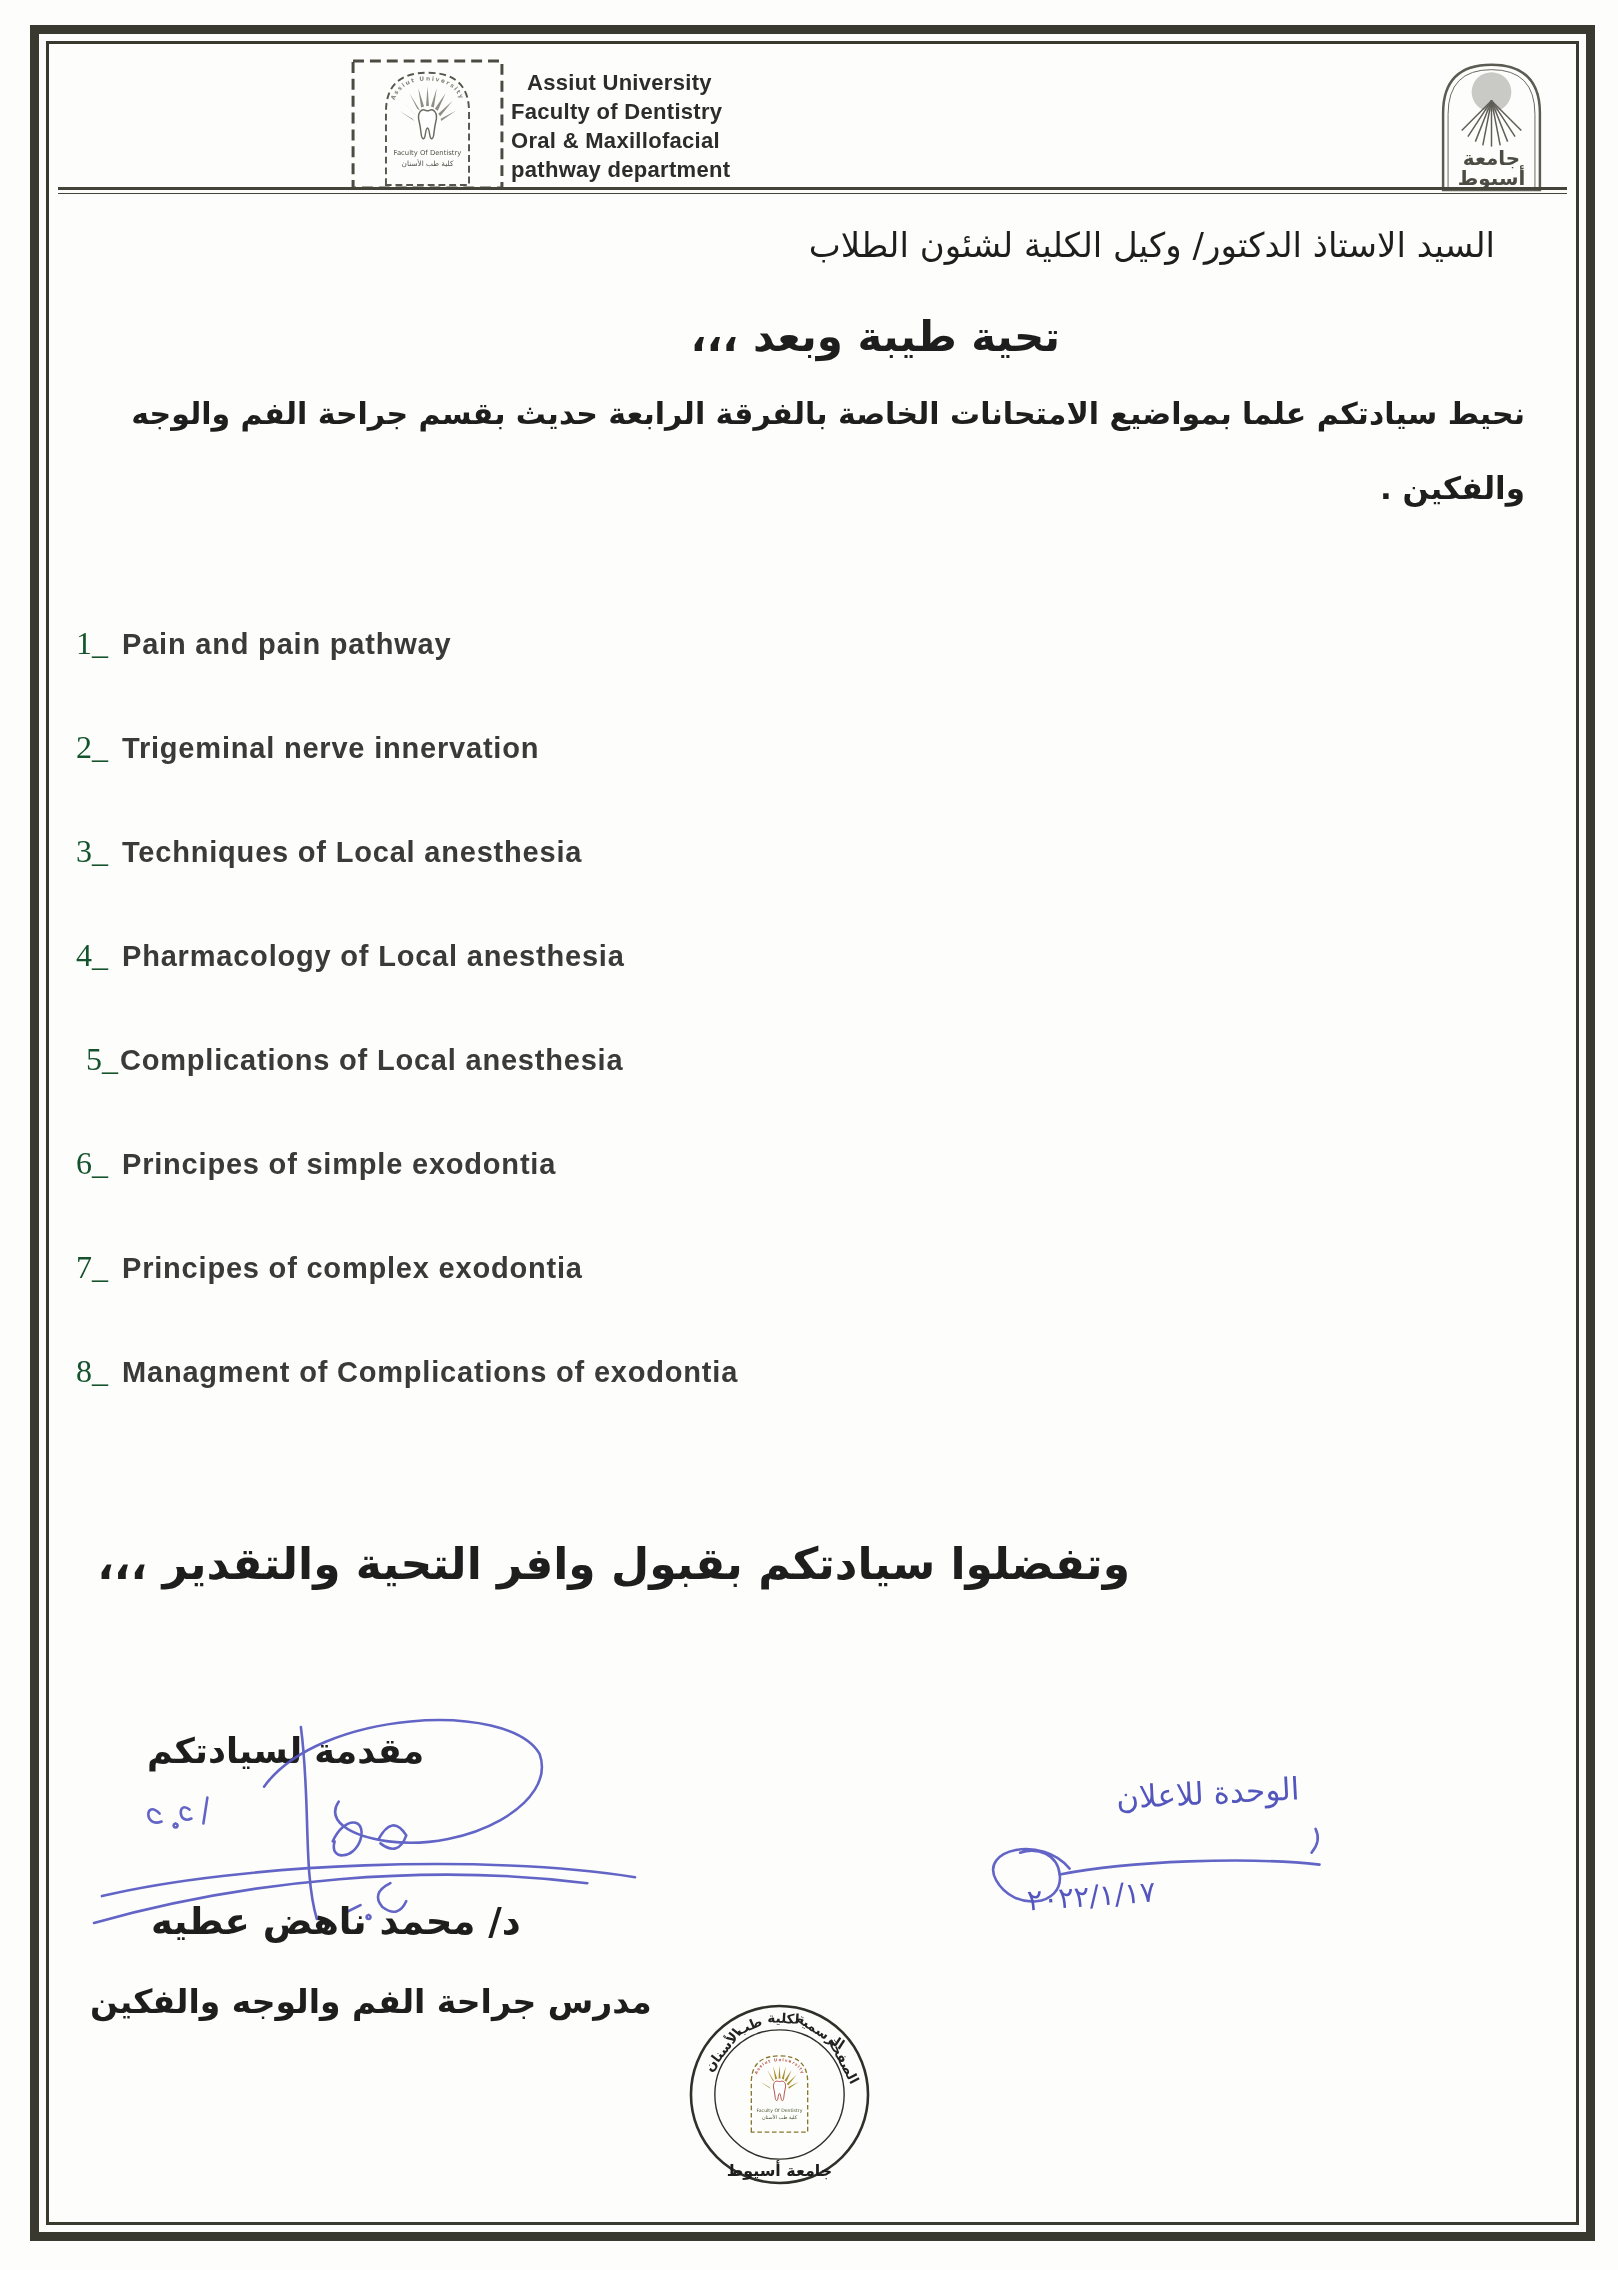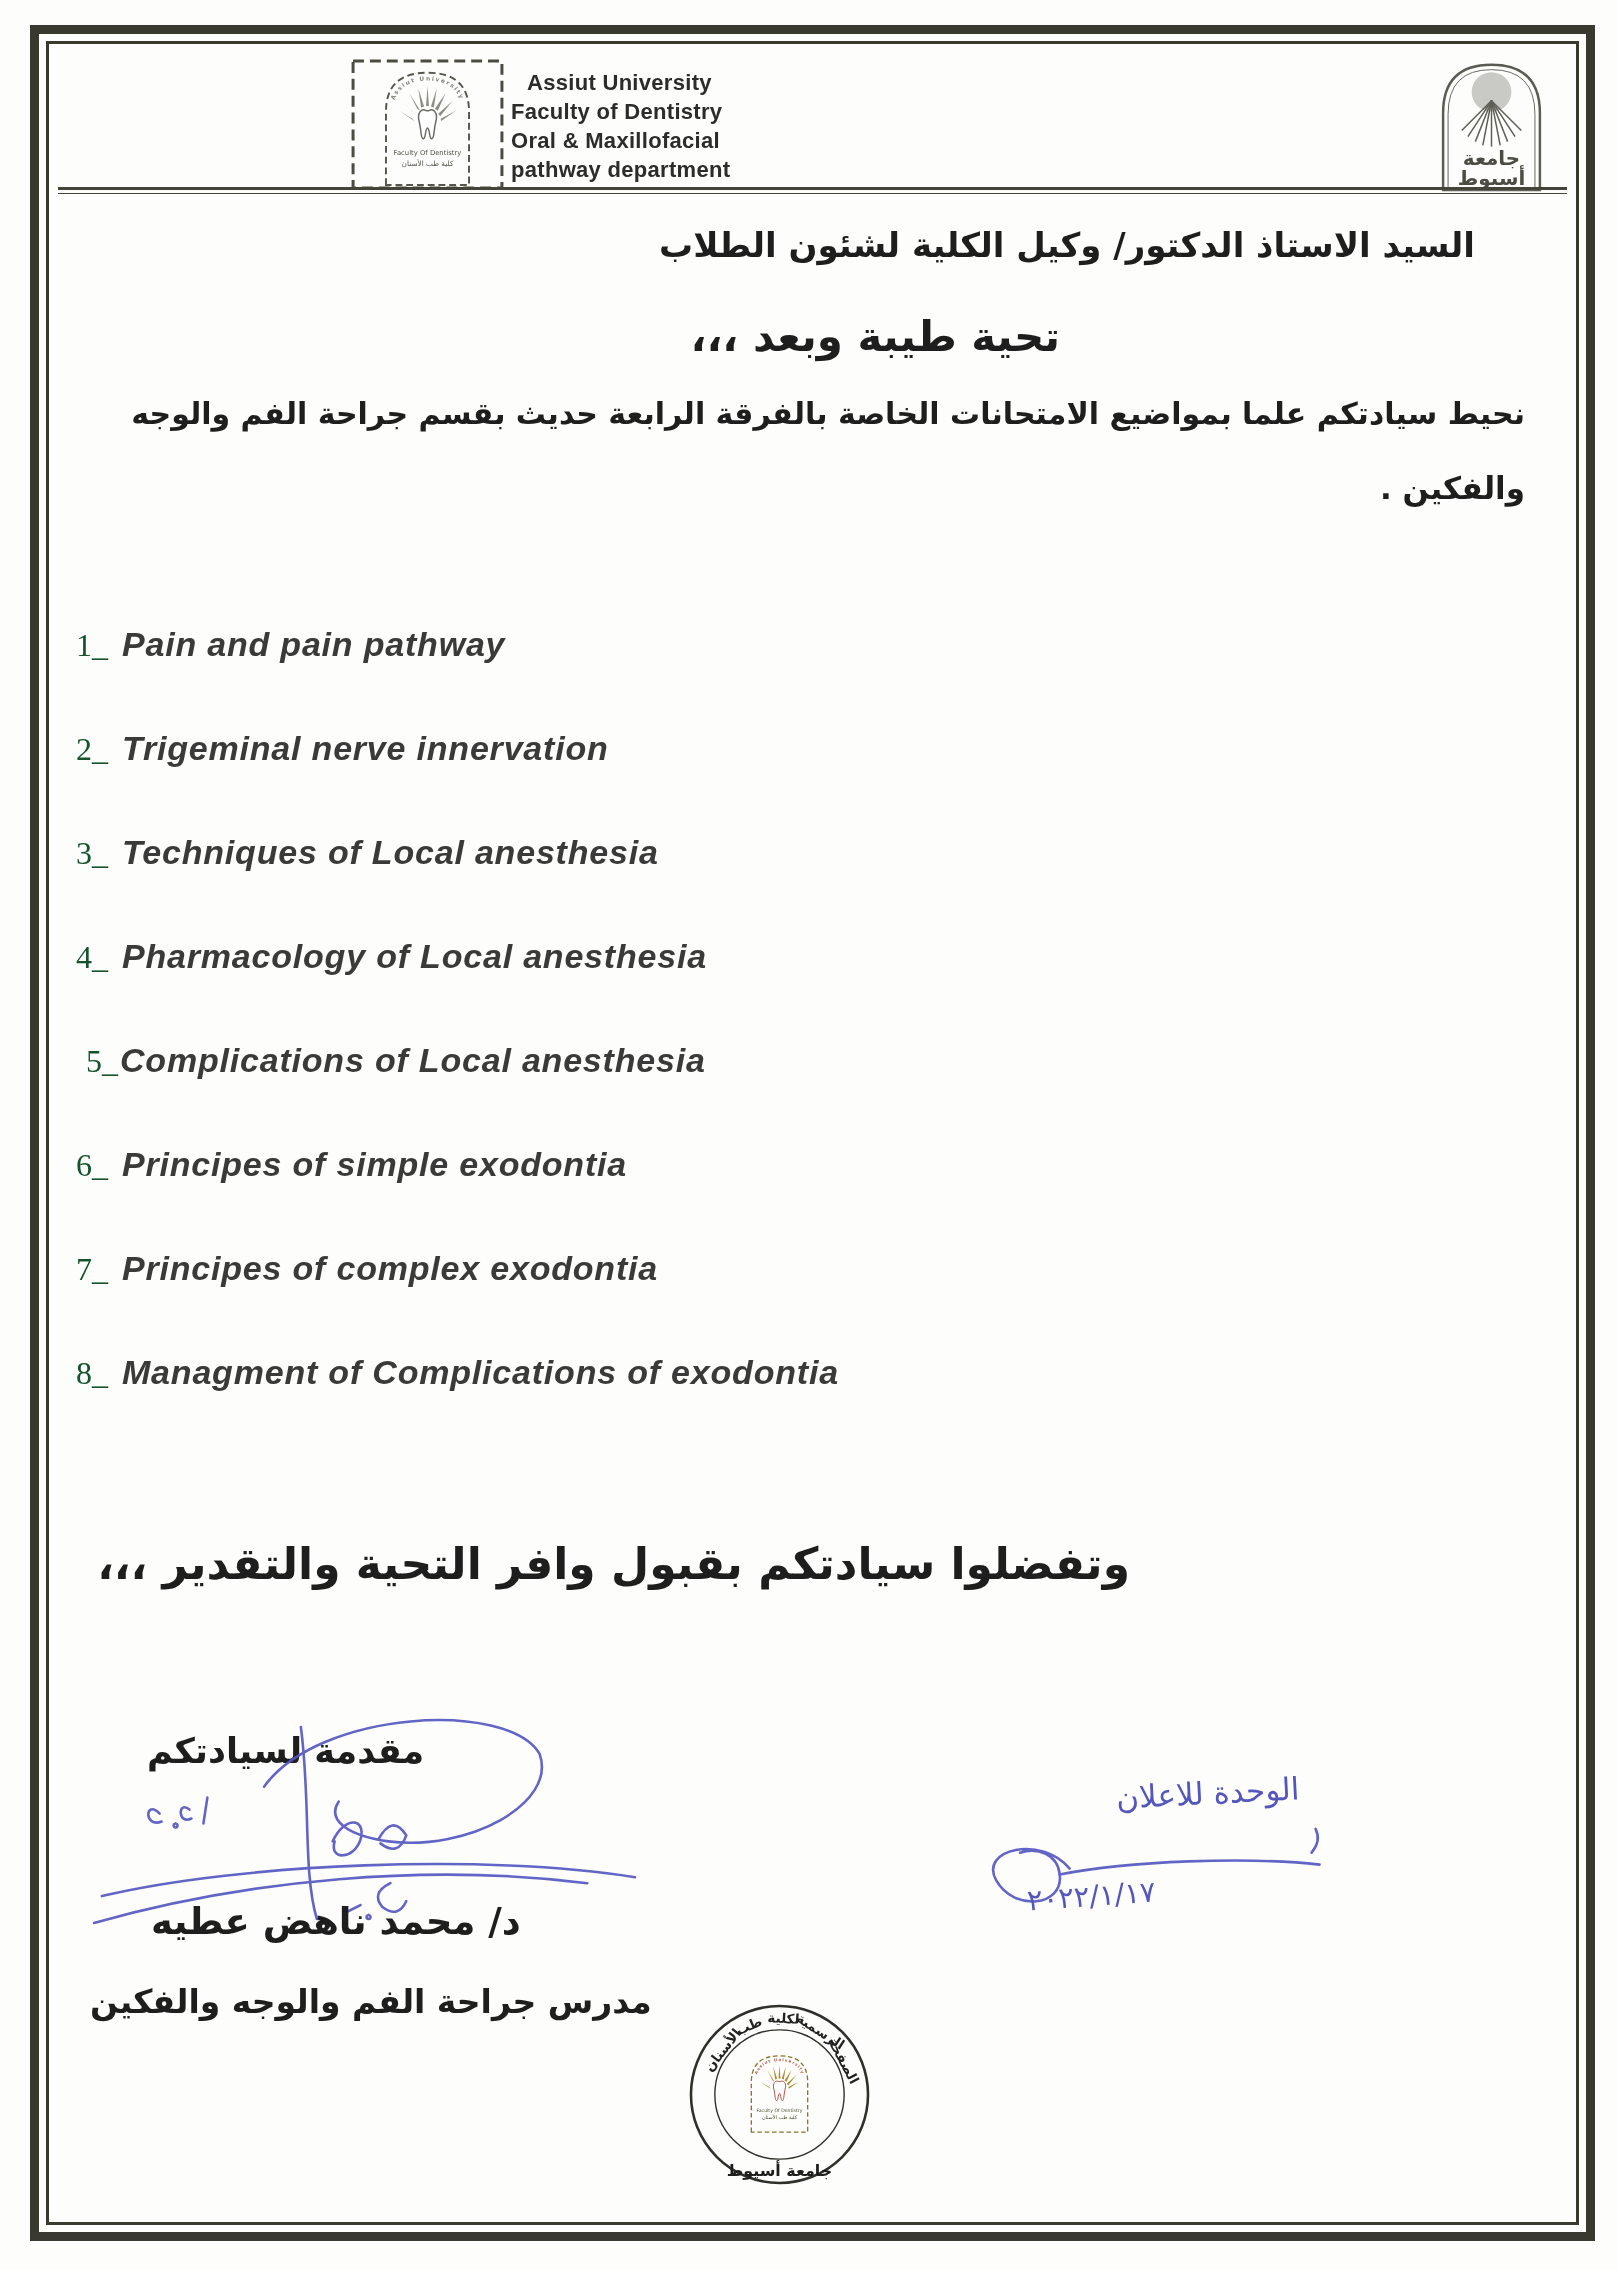--- a/index.html
+++ b/index.html
@@ -17,30 +17,30 @@
     font-weight:bold; font-size:22px; line-height:29px; color:#2c2c2a; letter-spacing:0.3px;}
   .hdr-en .l1{margin-left:16px;}
   .hdr-ar{position:absolute; left:1070px; top:70px; width:343px; text-align:center;
     font-size:21px; line-height:32px; color:#2d2d2a; direction:rtl;}
   .logo-left{position:absolute; left:350px; top:58px;}
   .logo-right{position:absolute; left:1431px; top:56px;}
   .hdr-rule{position:absolute; left:58px; right:52px; top:187px; height:3px;
     border-top:3px solid #45443a; border-bottom:1px solid #45443a;}
   
   .ar{direction:rtl;}
-  .to-line{position:absolute; right:144px; top:225px; font-size:34px; font-weight:bold; white-space:nowrap;}
+  .to-line{position:absolute; right:124px; top:225px; font-size:34px; font-weight:normal; white-space:nowrap;}
   .greeting{position:absolute; right:559px; top:312px; font-size:42px; font-weight:bold; white-space:nowrap;text-align:center;}
   .body1{position:absolute; right:94px; top:396px; font-size:30px; font-weight:bold; white-space:nowrap; letter-spacing:0.5px;}
   .body2{position:absolute; right:94px; top:470px; font-size:31px; font-weight:bold;}
   
   .topics{position:absolute; left:76px; top:625px;}
   .topic{height:104px; white-space:nowrap;}
   .topic .num{font-family:"Liberation Serif",serif; font-size:32px; color:#14532d;}
-  .topic .lbl{font-family:"Liberation Sans",sans-serif; font-weight:bold; font-size:34px;
-    color:#3a3a3a; letter-spacing:0.8px; margin-left:14px;font-style:italic;}
+  .topic .lbl{font-family:"Liberation Sans",sans-serif; font-weight:bold; font-size:29px;
+    color:#3a3a3a; letter-spacing:0.8px; margin-left:14px;}
   .topic:nth-child(5){padding-left:10px;}
   .topic:nth-child(5) .lbl{margin-left:2px;text-align:right;}
   .closing{position:absolute; left:284px; top:1538px; width:846px; text-align:center;
     font-size:44px; font-weight:bold; white-space:nowrap;}
   
   .sig-label{position:absolute; left:147px; top:1731px; font-size:35px; font-weight:bold;}
   .sig-name{position:absolute; left:151px; top:1900px; font-size:37px; font-weight:bold;}
   .sig-title{position:absolute; left:90px; top:1982px; font-size:33px; font-weight:bold;}
   .ink{color:#5356bd;}
   .sig-scrawl{position:absolute; left:90px; top:1692px;}

